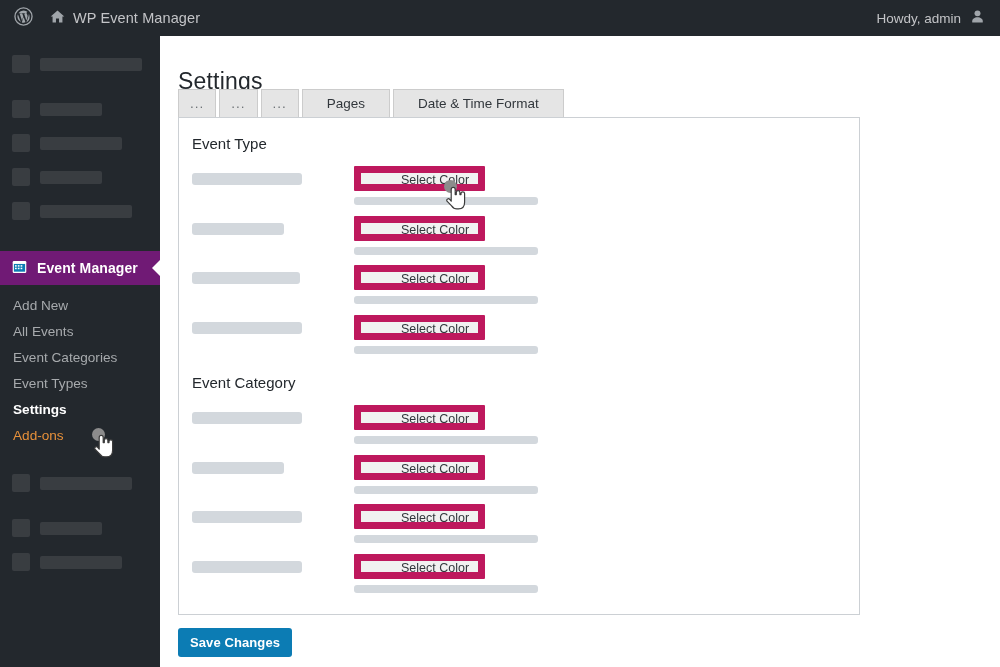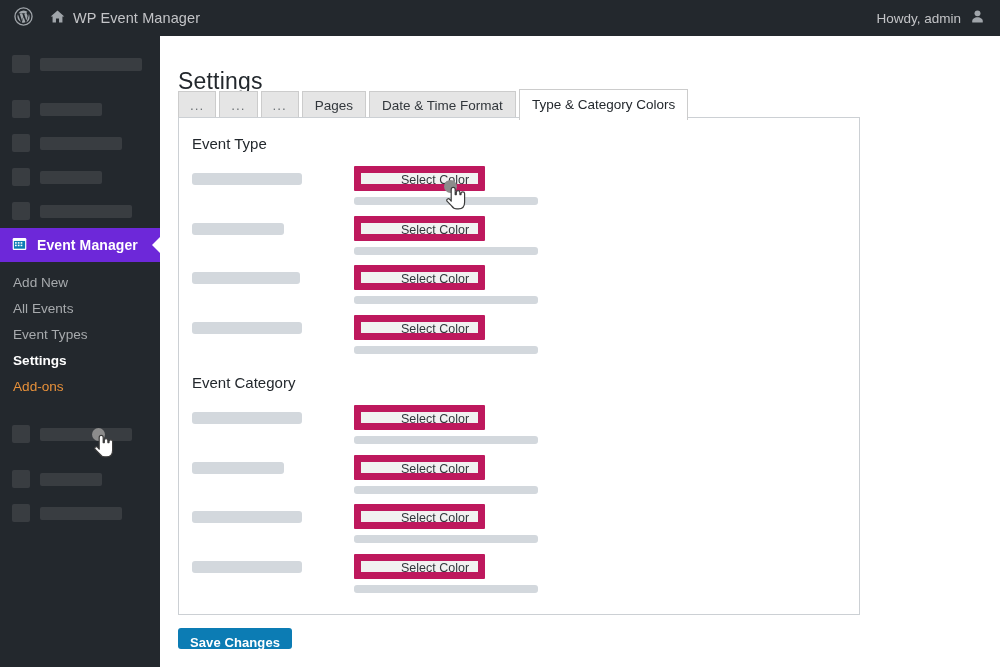--- a/index.html
+++ b/index.html
@@ -52,22 +52,23 @@
   }
   .redact-bar {
     height: 13px; background: #393d41; border-radius: 2px;
   }
   .sb-gap { height: 11px; }
 
   .menu-active {
     position: relative;
     display: flex; align-items: center; gap: 9px;
     height: 34px; padding-left: 11px;
-    background: #6d28d9;
+    background: #701a75;
     color: #ffffff;
+    margin-top: 23px;
   }
   .menu-active .ma-label {
     font-size: 14px; font-weight: bold; letter-spacing: .1px;
   }
   .menu-arrow {
     position: absolute; right: 0; top: 50%;
     transform: translateY(-50%);
     width: 0; height: 0;
     border-top: 8px solid transparent;
     border-bottom: 8px solid transparent;
@@ -95,21 +96,21 @@
     letter-spacing: .2px;
   }
 
   
   #tabs {
     position: absolute; left: 18px; top: 53px;
     display: flex; align-items: flex-end; gap: 0;
   }
   .tab {
     height: 28px; line-height: 27px;
-    padding: 0 12px;
+    padding: 0 24px;
     font-size: 13.5px; color: #32373c;
     background: #e5e5e5;
     border: 1px solid #ccc;
     border-bottom: none;
     margin-right: 3px;
     white-space: nowrap;
   }
   .tab.dots { padding: 0 11px; color: #6d7276; letter-spacing: 1px; }
   .tab.active {
     background: #ffffff;
@@ -154,21 +155,21 @@
   .cp-label {
     display: flex; align-items: center;
     padding: 0 9px;
     font-size: 12.5px; color: #32373c;
     white-space: nowrap;
   }
 
   
   #save-btn {
     position: absolute; left: 18px; top: 592px;
-    height: 21px; line-height: 29px;
+    height: 29px; line-height: 29px;
     padding: 0 12px;
     background: #0c7cb4;
     color: #ffffff;
     font-size: 13px; font-weight: bold;
     border: none; border-radius: 3px;
     letter-spacing: .1px;
     cursor: pointer;
   }
 
   
@@ -247,20 +248,21 @@
         <rect x="8" y="11.4" width="2" height="1.8" fill="#ffffff"></rect>
         <rect x="11.3" y="11.4" width="2" height="1.8" fill="#ffffff"></rect>
       </svg>
     </span>
     <span class="ma-label">Event Manager</span>
     <span class="menu-arrow"></span>
   </div>
   <div class="submenu" id="sb-submenu">
       <span class="sub-item">Add New</span>
       <span class="sub-item">All Events</span>
+      <span class="sub-item">Event Categories</span>
       <span class="sub-item">Event Types</span>
       <span class="sub-item current">Settings</span>
       <span class="sub-item addons">Add-ons</span>
     </div>
   <div class="sb-gap"></div>
   <div id="sb-redact-bottom">
       <div class="redact-row">
         <span class="redact-ic"></span>
         <span class="redact-bar" style="width: 92px;"></span>
       </div>
@@ -277,21 +279,20 @@
 </div>
 
 <div id="main">
   <h1 id="page-title">Settings</h1>
   <div id="tabs">
       <div class="tab dots">...</div>
       <div class="tab dots">...</div>
       <div class="tab dots">...</div>
       <div class="tab">Pages</div>
       <div class="tab">Date &amp; Time Format</div>
-      <div class="tab active">Type &amp; Category Colors</div>
     </div>
   <div id="panel">
       <div class="section-title" style="position: absolute; left: 13px; top: 17px;">Event Type</div>
       <div class="color-row" style="left: 0px; top: 46px; width: 806px; height: 49px;">
         <span class="row-label" style="left: 13px; top: 9px; width: 110px;"></span>
         <div class="cp-button" style="top: 2px;">
           <span class="cp-swatch" style="background: rgb(221, 61, 61);"></span>
           <span class="cp-label">Select Color</span>
         </div>
         <span class="row-underbar" style="top: 33px;"></span>

